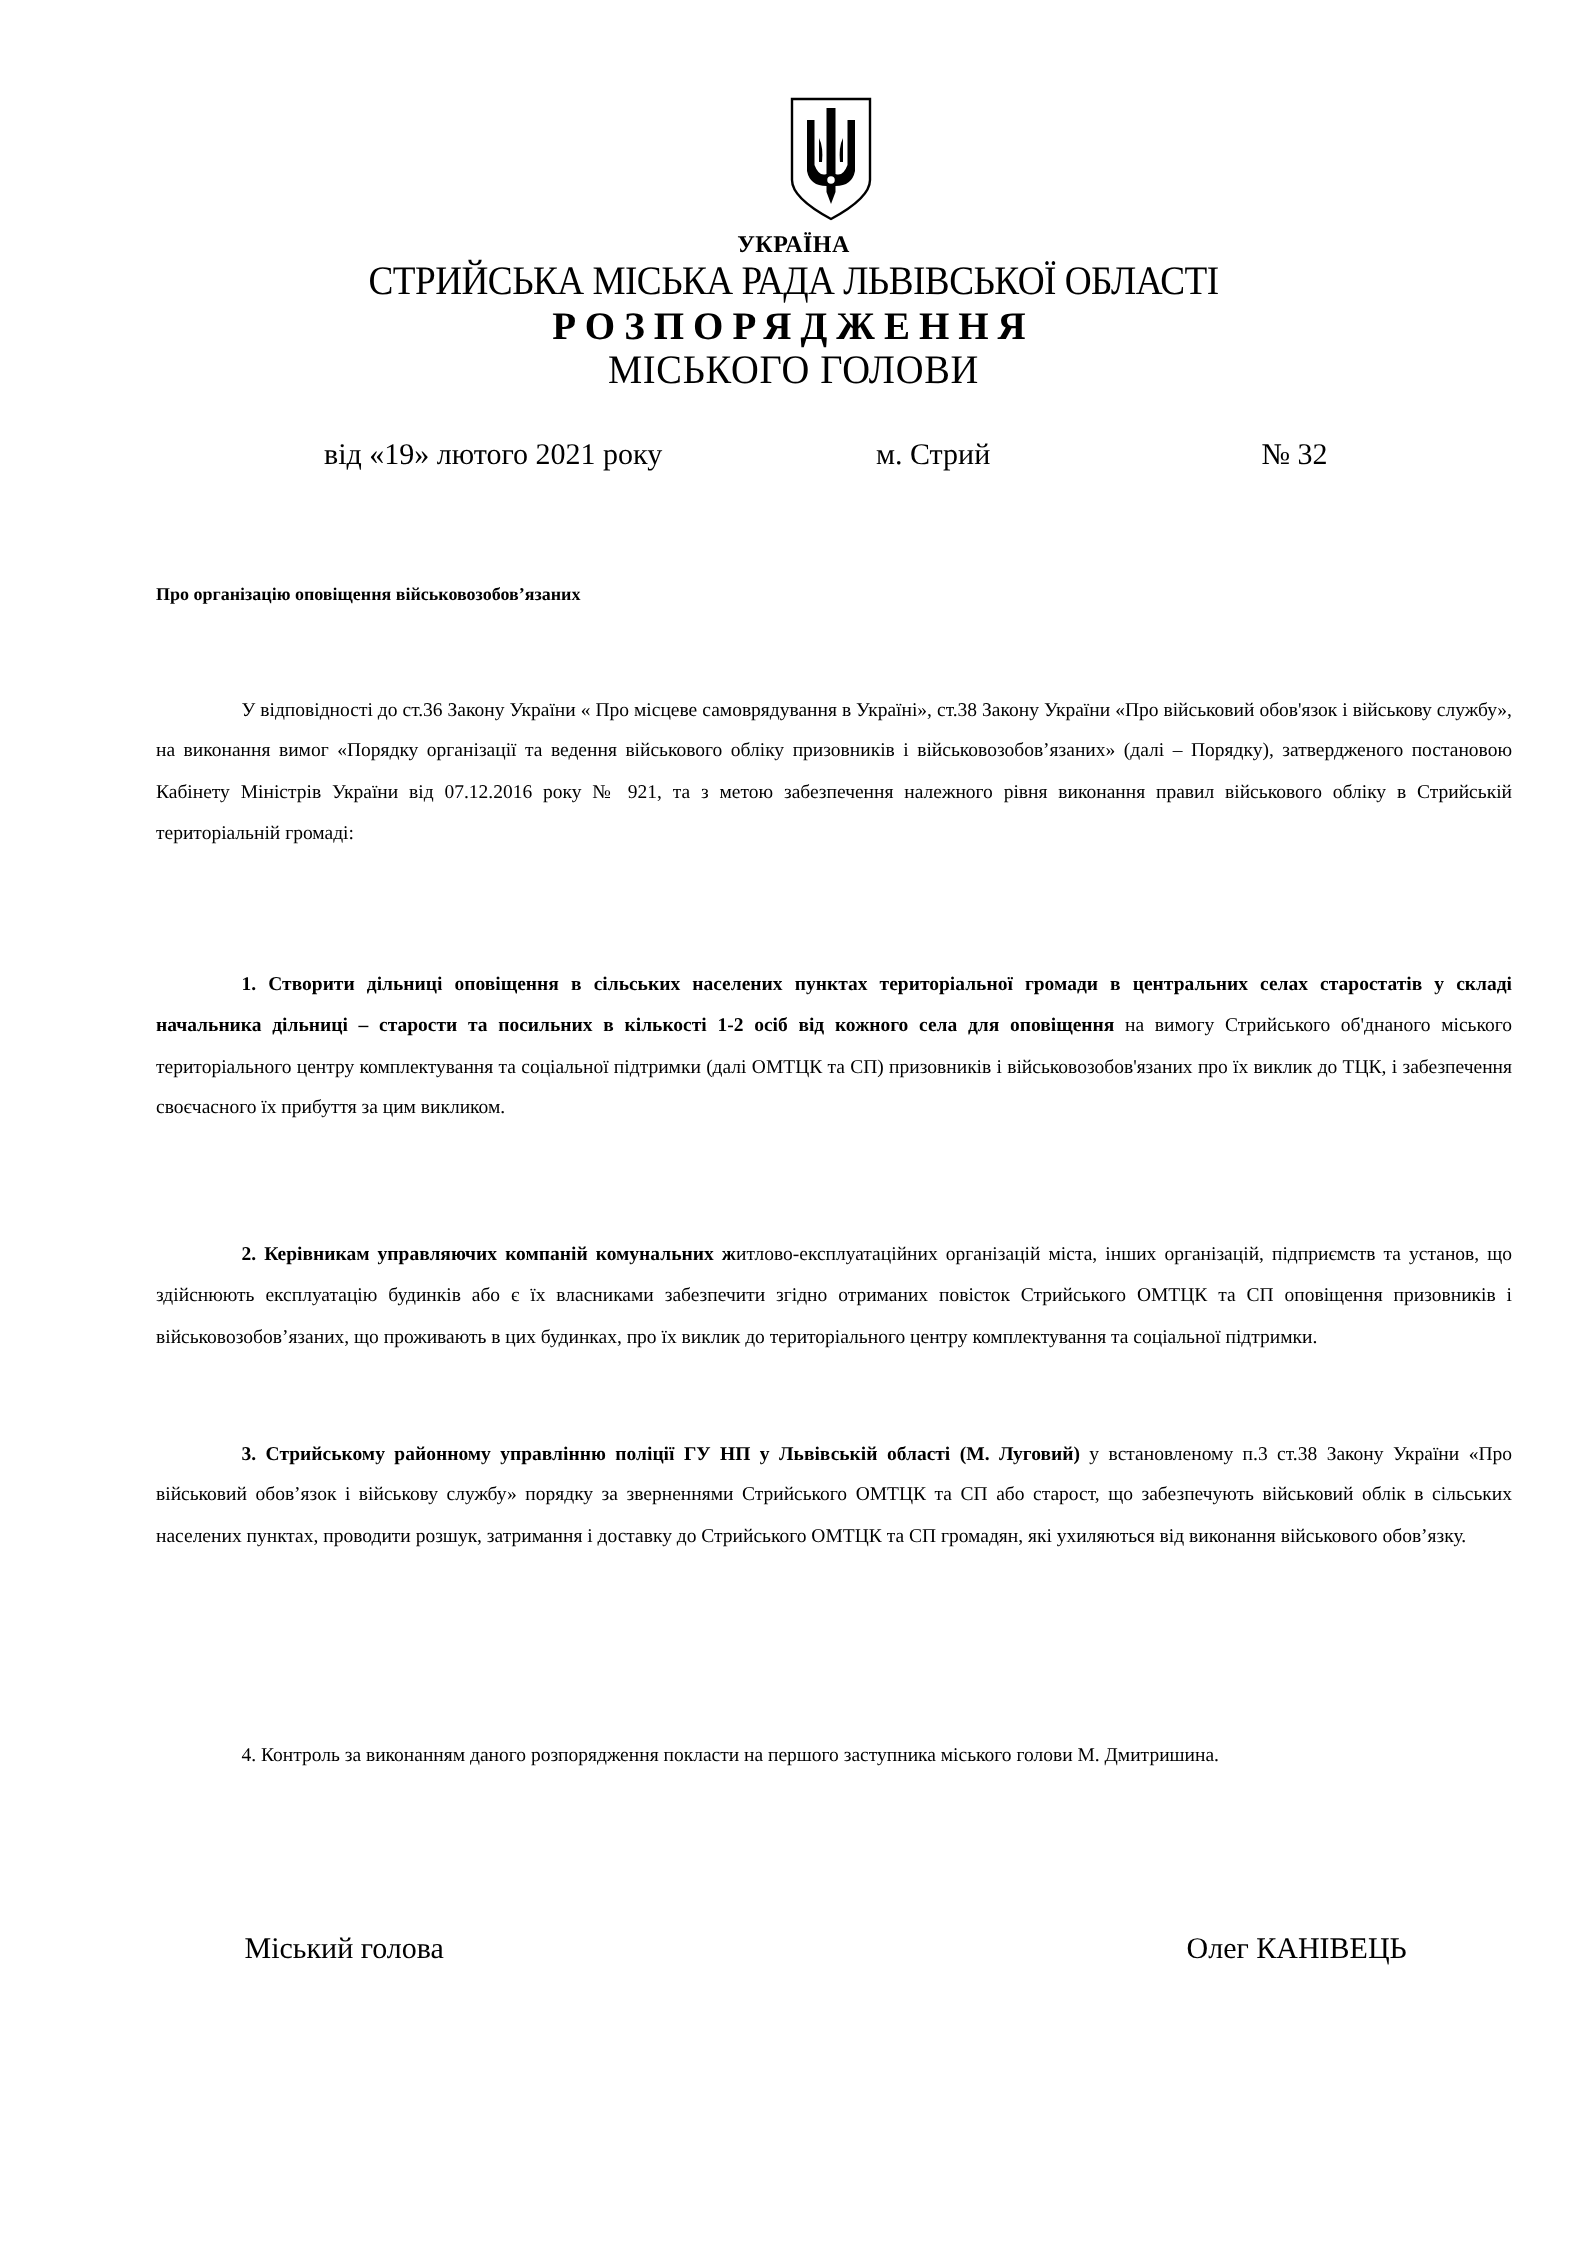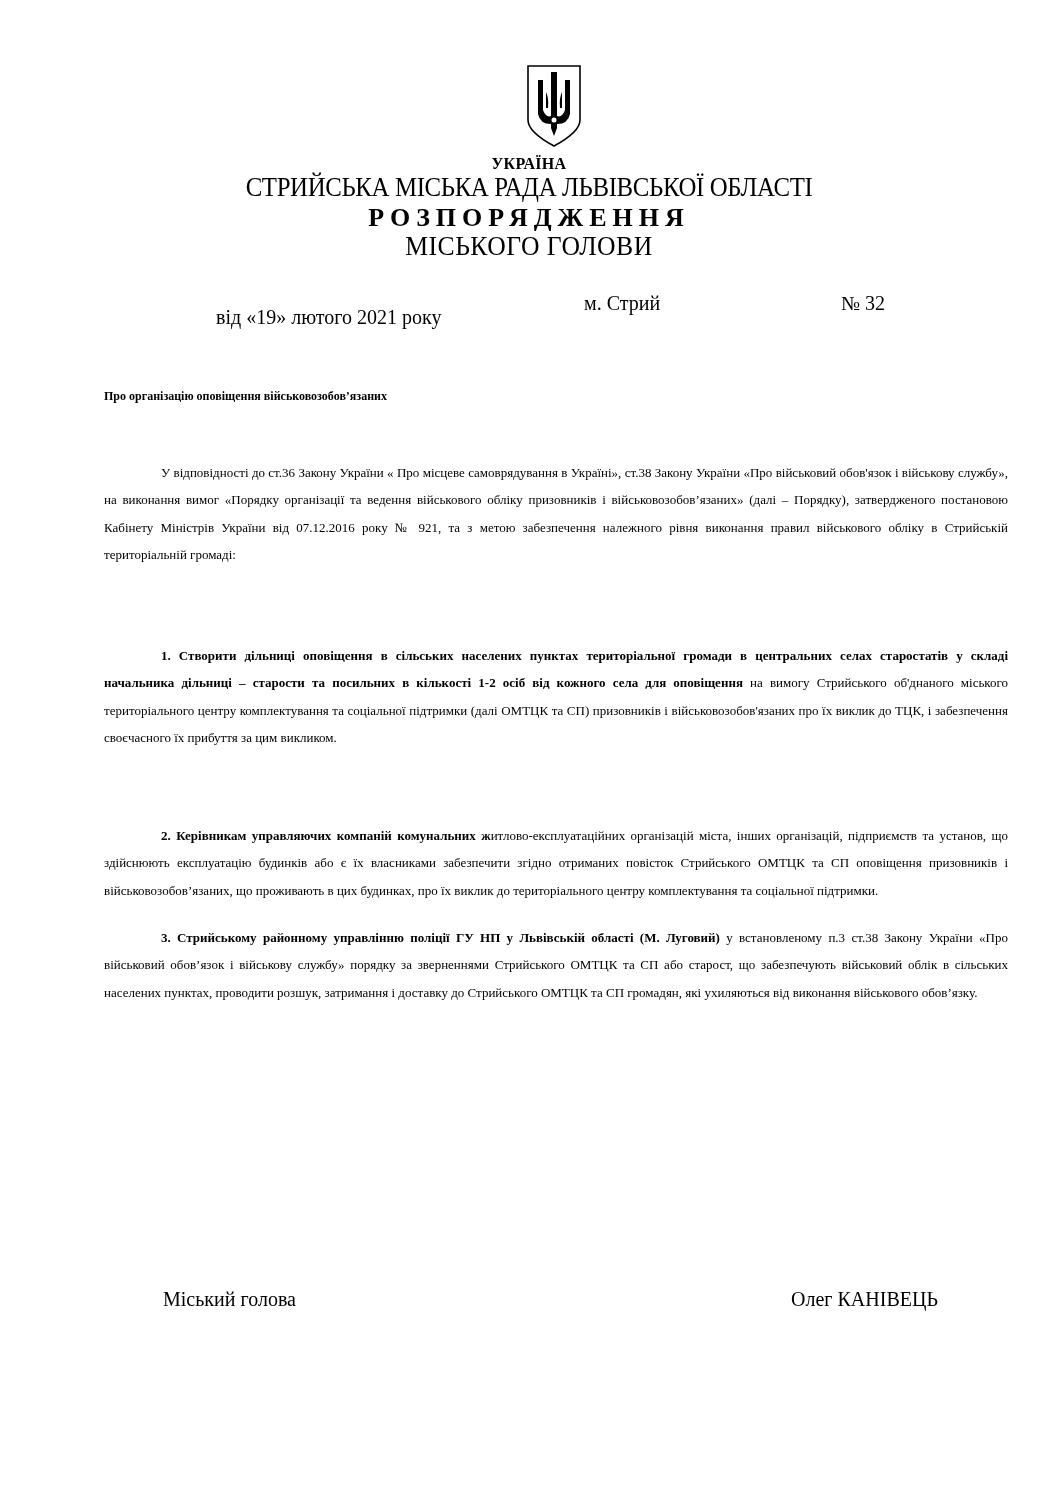--- a/index.html
+++ b/index.html
@@ -9,34 +9,34 @@
   }
   .page { position: absolute; left: 0; top: 0; width: 1058px; height: 1497px; background: #fff; padding-left: 40px; }
   .emblem { position: absolute; left: 524px; top: 62px; width: 60px; height: 86px; }
   .center { position: absolute; left: 0; width: 1058px; text-align: center; white-space: nowrap; }
   .h-ukraine { top: 155px; font-size: 16px; font-weight: bold; letter-spacing: 0.3px; }
   .h-council { top: 172px; font-size: 27px; letter-spacing: -0.4px; transform: scaleX(0.92); }
   .h-order { top: 203px; font-size: 26px; font-weight: bold; letter-spacing: 6px; font-family: Liberation Serif, serif; }
   .h-mayor { top: 231px; font-size: 27px; letter-spacing: 0.5px; transform: scaleX(0.95); }
 
   .meta { position: absolute; top: 292px; font-size: 20px; white-space: nowrap; }
-  .meta-date { left: 216px; margin-top: 14px; }
+  .meta-date { left: 216px; }
   .meta-city { left: 584px; }
   .meta-num { left: 841px; }
 
   .title { position: absolute; left: 104px; top: 383px; font-size: 12px; font-weight: bold; line-height: 26px; white-space: nowrap; }
 
   .para {
     position: absolute; left: 104px; width: 904px; font-size: 13px; line-height: 27.4px;
     text-align: justify; text-indent: 57px;
   }
   .p-intro { top: 459px; }
   .p-1 { top: 642px; }
   .p-2 { top: 822px; }
-  .p-3 { top: 924px; }
+  .p-3 { top: 955px; }
   .p-4 { top: 1156px; }
   .bold { font-weight: bold; }
 
   .sig { position: absolute; top: 1274px; font-size: 20px; font-weight: normal; white-space: nowrap; margin-top: 14px; }
   .sig-title { left: 163px; }
   .sig-name { left: 791px; }
 </style>
 </head>
 <body>
 
@@ -65,16 +65,17 @@
   </div>
 
   <div class="para p-intro">У відповідності до ст.36 Закону України « Про місцеве самоврядування в Україні», ст.38 Закону України «Про військовий обов'язок і військову службу», на виконання вимог «Порядку організації та ведення військового обліку призовників і військовозобов’язаних» (далі – Порядку), затвердженого постановою Кабінету Міністрів України від 07.12.2016 року № 921, та з метою забезпечення належного рівня виконання правил військового обліку в Стрийській територіальній громаді:</div>
 
   <div class="para p-1"><span class="bold">1. Створити дільниці оповіщення в сільських населених пунктах територіальної громади в центральних селах старостатів у складі начальника дільниці – старости та посильних в кількості 1-2 осіб від кожного села для оповіщення</span><span>  на вимогу Стрийського об'днаного міського територіального центру комплектування та соціальної підтримки (далі ОМТЦК та СП) призовників і військовозобов'язаних про їх виклик до ТЦК, і забезпечення своєчасного їх  прибуття за цим викликом.</span></div>
 
   <div class="para p-2"><span class="bold">2. Керівникам управляючих компаній комунальних ж</span><span>итлово-експлуатаційних організацій міста, інших організацій, підприємств та установ, що здійснюють експлуатацію будинків або є їх власниками забезпечити згідно отриманих повісток Стрийського ОМТЦК та СП оповіщення призовників і військовозобов’язаних, що проживають в цих будинках, про їх  виклик до територіального центру комплектування та соціальної підтримки.</span></div>
 
   <div class="para p-3"><span class="bold">3. Стрийському районному управлінню поліції ГУ НП у Львівській області (М. Луговий)</span><span> у встановленому п.3 ст.38 Закону України «Про військовий обов’язок і військову службу» порядку за зверненнями Стрийського ОМТЦК та СП або старост, що забезпечують військовий облік в сільських населених пунктах, проводити розшук, затримання і доставку до Стрийського ОМТЦК та СП громадян, які ухиляються від виконання військового обов’язку.</span></div>
 
+  <div class="para p-4">4. Контроль за виконанням даного розпорядження покласти на першого заступника міського голови М. Дмитришина.</div>
 
   <div class="sig sig-title">Міський голова</div>
   <div class="sig sig-name">Олег КАНІВЕЦЬ</div>
 </div>
 
 </body></html>

